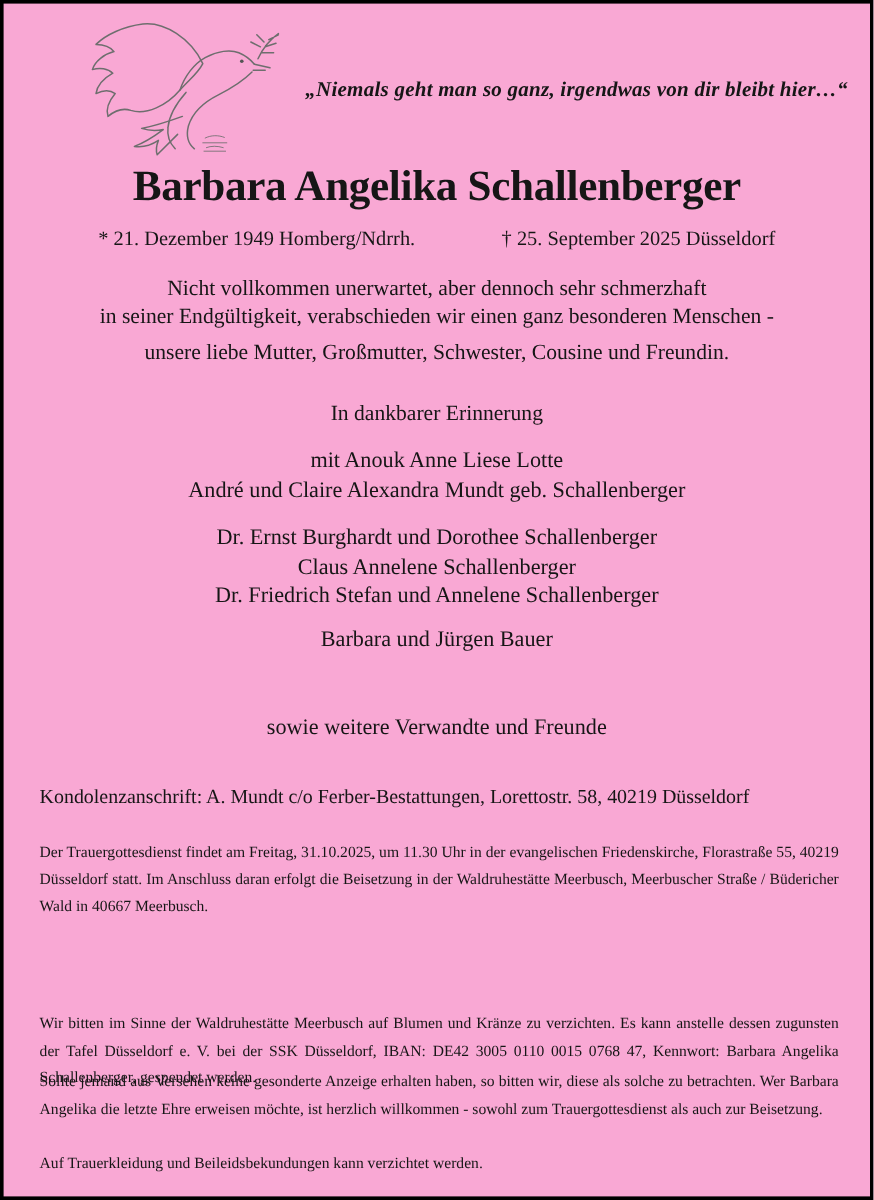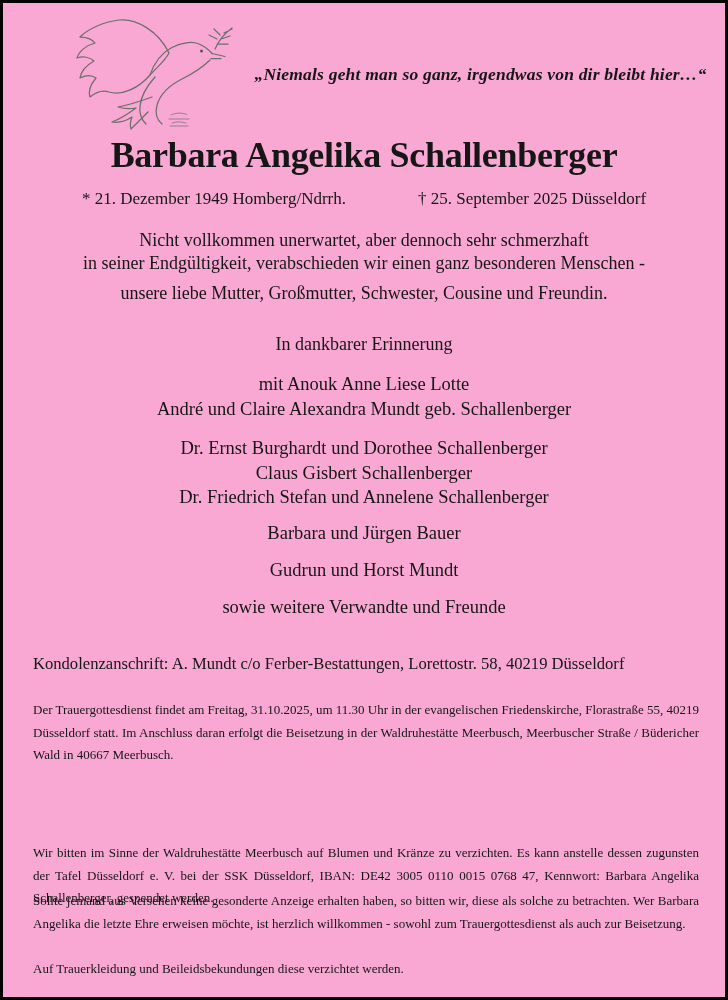--- a/index.html
+++ b/index.html
@@ -138,31 +138,30 @@
 
   <div class="centered remember-heading">In dankbarer Erinnerung</div>
 
   <div class="centered group1">
     <div>mit Anouk Anne Liese Lotte</div>
     <div>André und Claire Alexandra Mundt geb. Schallenberger</div>
   </div>
 
   <div class="centered group2">
     <div>Dr. Ernst Burghardt und Dorothee Schallenberger</div>
-    <div>Claus Gisbert Schallenberger</div>
+    <div>Claus Annelene Schallenberger</div>
     <div>Dr. Friedrich Stefan und Annelene Schallenberger</div>
   </div>
 
   <div class="centered single1">Barbara und Jürgen Bauer</div>
-  <div class="centered single2">Gudrun und Horst Mundt</div>
   <div class="centered single3">sowie weitere Verwandte und Freunde</div>
 
   <div class="wide condolence">Kondolenzanschrift: A. Mundt c/o Ferber-Bestattungen,  Lorettostr. 58, 40219 Düsseldorf</div>
 
   <p class="wide just p-service">Der Trauergottesdienst findet am Freitag, 31.10.2025, um 11.30 Uhr in der evangelischen Friedenskirche, Florastraße 55, 40219 Düsseldorf statt. Im Anschluss daran erfolgt die Beisetzung in der Waldruhestätte Meerbusch, Meerbuscher Straße / Büdericher Wald in 40667 Meerbusch.</p>
 
   <p class="wide just p-donations">Wir bitten im Sinne der Waldruhestätte Meerbusch auf Blumen und Kränze zu verzichten. Es kann anstelle dessen zugunsten der Tafel Düsseldorf e. V. bei der SSK Düsseldorf, IBAN: DE42 3005 0110 0015 0768 47, Kennwort: Barbara Angelika Schallenberger, gespendet werden.</p>
 
   <p class="wide just p-notice">Sollte jemand aus Versehen keine gesonderte Anzeige erhalten haben, so bitten wir, diese als solche zu betrachten. Wer Barbara Angelika die letzte Ehre erweisen möchte, ist herzlich willkommen - sowohl zum Trauergottesdienst als auch zur Beisetzung.</p>
 
-  <div class="wide closing">Auf Trauerkleidung und Beileidsbekundungen diese verzichtet werden.</div>
+  <div class="wide closing">Auf Trauerkleidung und Beileidsbekundungen kann verzichtet werden.</div>
 
 </div>
 
 </body></html>

